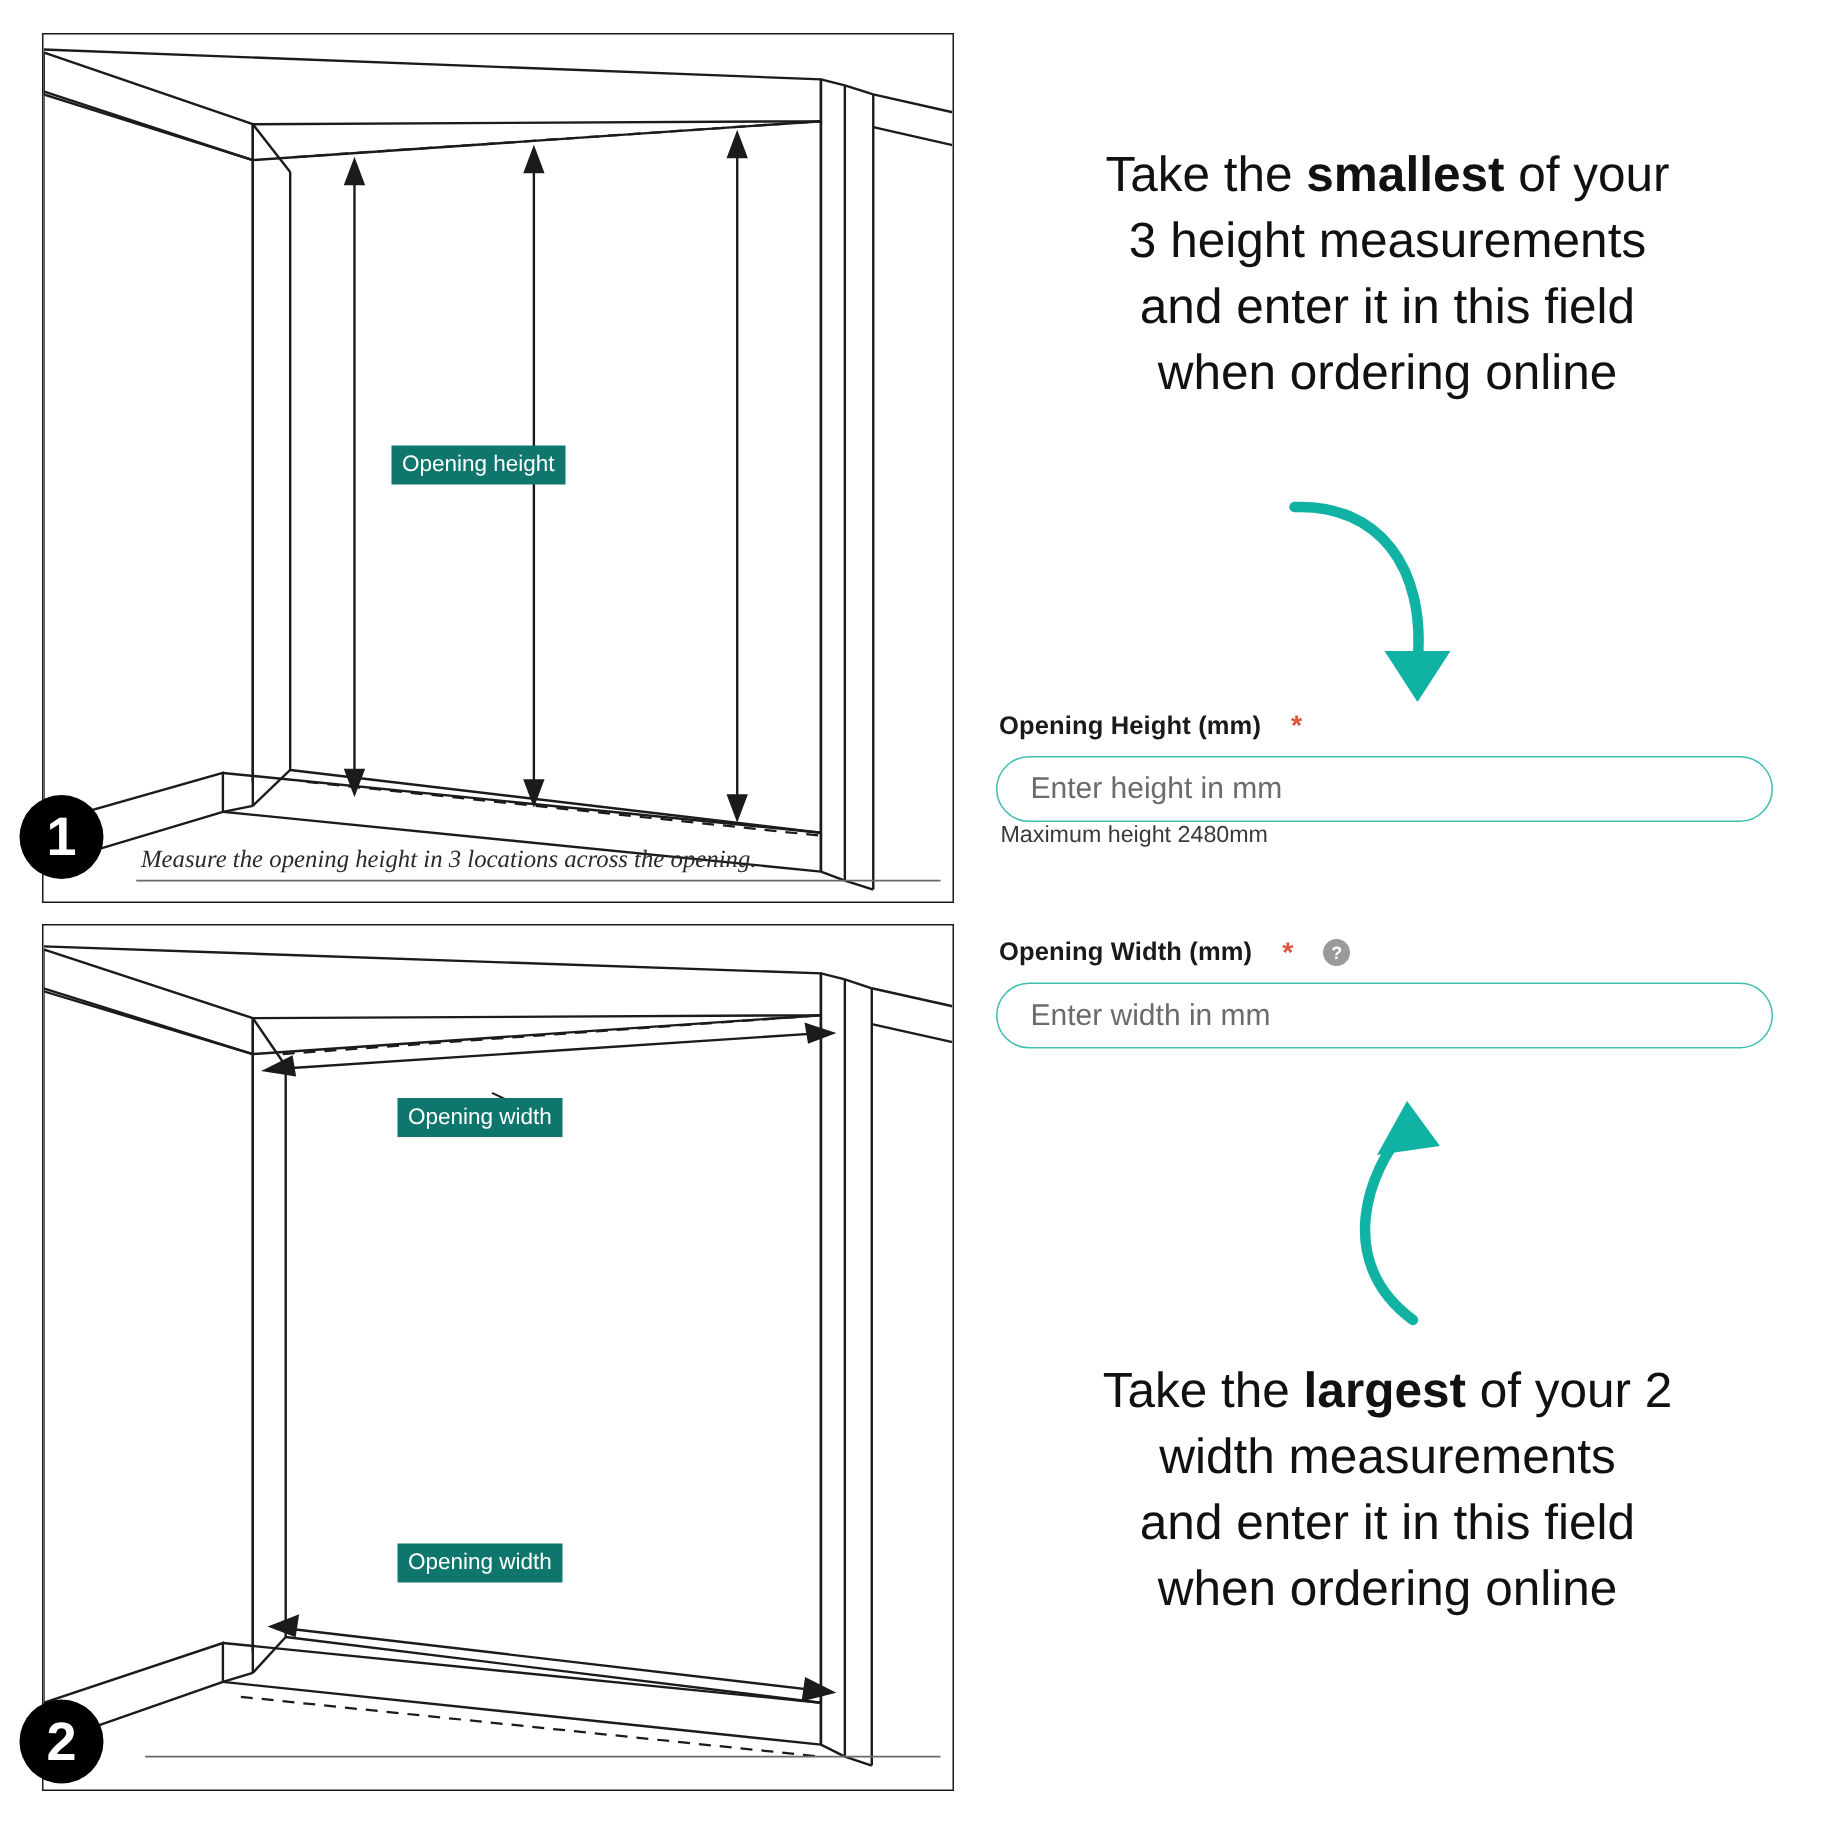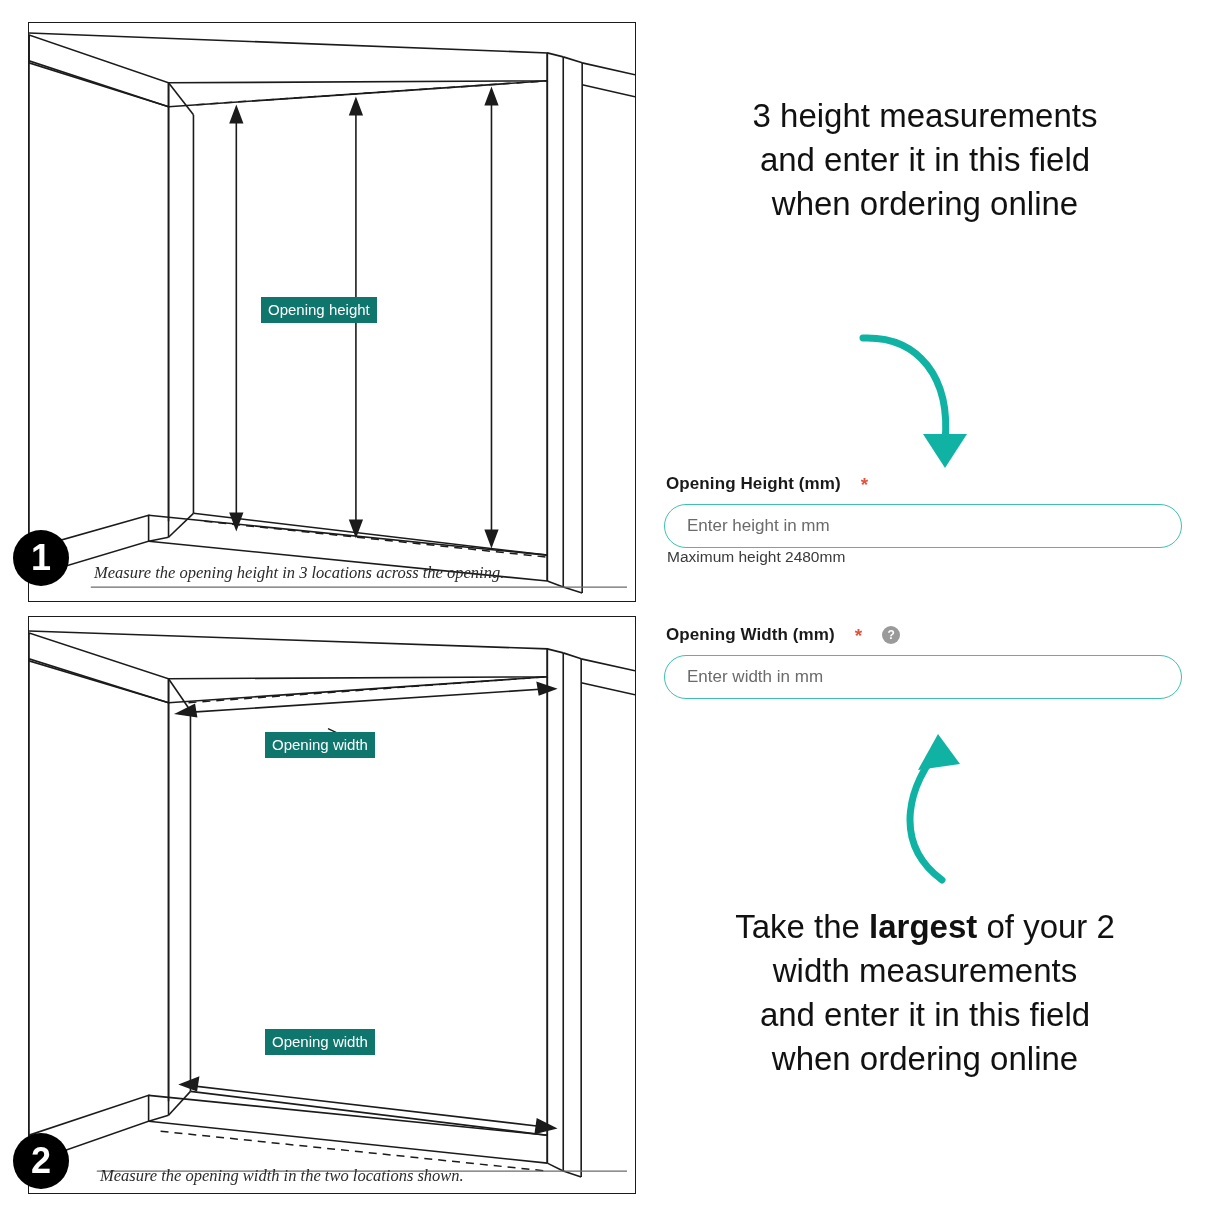--- a/index.html
+++ b/index.html
@@ -127,21 +127,21 @@
   }
   .text-input {
     display: block;
     width: 518px;
     height: 44px;
     box-sizing: border-box;
     border: 1.6px solid #3ebfb0;
     border-radius: 23px;
     background: #ffffff;
     padding: 0 22px;
-    font-size: 17px;
+    font-size: 20px;
     color: #4a4a4a;
     font-family: "Liberation Sans", sans-serif;
     outline: none;
   }
   .text-input::placeholder { color: #6b6b6b; opacity: 1; }
   .helper-text {
     margin-left: 3px;
     font-size: 15.5px;
     color: #3a3a3a;
     font-family: "Liberation Sans", sans-serif;
@@ -275,23 +275,25 @@
       <line x1="68" y1="556" x2="600" y2="556" stroke="#6b6b6b" stroke-width="1.2"></line>
     </svg>
   </div>
 
   <div class="dim-label" id="label-opening-width-top">Opening width</div>
 
   <div class="dim-label" id="label-opening-width-bottom">Opening width</div>
 
   <div class="step-badge" id="badge-2">2</div>
 
-  <div class="caption" id="caption-2">Measure the opening width in the two locations shown.</div>
 
   <div class="instruction" id="instruction-top">
+    <div>
+      <span>Take the </span><b>smallest</b><span> of your</span>
+    </div>
     <div>3 height measurements</div>
     <div>and enter it in this field</div>
     <div>when ordering online</div>
   </div>
 
   <svg class="arrow-svg" id="arrow-down" viewBox="0 0 130 150">
     <path d="M8 8 C 64 6, 96 48, 90 112" fill="none" stroke="#10b3a3" stroke-width="7" stroke-linecap="round"></path>
     <polygon points="90,138 68,104 112,104" fill="#10b3a3"></polygon>
   </svg>
 

